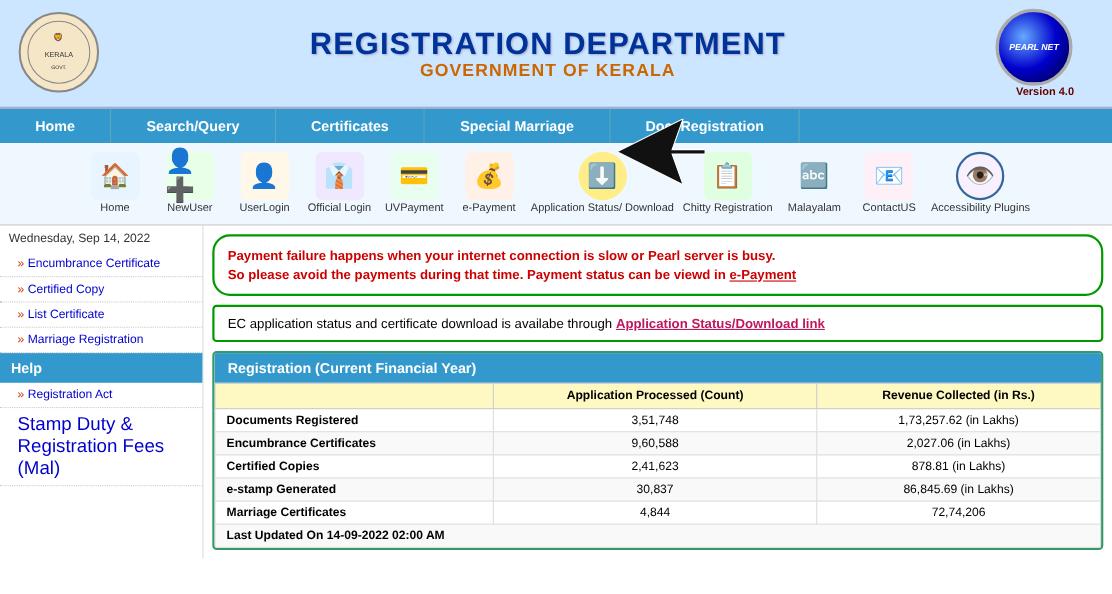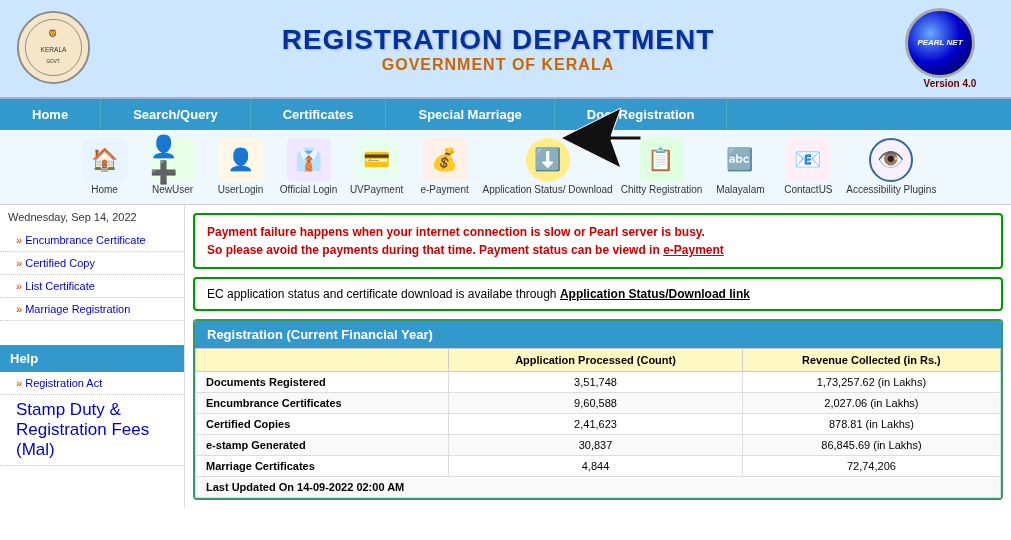--- a/index.html
+++ b/index.html
@@ -30,25 +30,25 @@
     
     .sidebar { width: 185px; min-width: 185px; padding: 0; border-right: 1px solid #ddd; }
     .date-label { padding: 6px 8px; font-size: 11px; color: #333; }
     .sidebar-section-title { background: #3399cc; color: white; font-weight: bold; padding: 6px 10px; font-size: 13px; margin-top: 4px; }
     .sidebar-link { display: block; padding: 5px 10px 5px 16px; color: #0000cc; text-decoration: none; border-bottom: 1px dotted #ccc; font-size: 11px; }
     .sidebar-link::before { content: "» "; color: #cc3300; }
     .sidebar-plain { padding: 5px 10px 5px 16px; font-size: 17px; color: #0000cc; border-bottom: 1px dotted #ccc; cursor: pointer; }
 
     
     .main-content { flex: 1; padding: 8px; }
-    .alert-box { border: 2px solid #009900; border-radius: 4px; padding: 8px 12px; margin-bottom: 8px; background: #fff; font-size: 12px; }
+    .alert-box { border: 2px solid #009900; border-radius: 16px; padding: 8px 12px; margin-bottom: 8px; background: #fff; font-size: 12px; }
     .alert-box p { color: #cc0000; font-weight: bold; line-height: 1.5; }
     .alert-box a { color: #cc0000; }
     .info-box { border: 2px solid #009900; border-radius: 4px; padding: 8px 12px; margin-bottom: 8px; background: #fff; font-size: 12px; }
-    .info-box a { color: #000000; font-weight: bold; text-decoration: underline; }
+    .info-box a { color: #be185d; font-weight: bold; text-decoration: underline; }
 
     
     .reg-table-wrapper { border: 2px solid #339966; border-radius: 4px; overflow: hidden; }
     .reg-table-title { background: #3399cc; color: white; font-weight: bold; padding: 6px 12px; font-size: 13px; }
     .reg-table { width: 100%; border-collapse: collapse; }
     .reg-table th { background: #fef9c3; padding: 5px 10px; text-align: center; font-size: 11px; border: 1px solid #ccc; font-weight: bold; }
     .reg-table td { padding: 4px 10px; border: 1px solid #ddd; font-size: 11px; }
     .reg-table td:first-child { font-weight: bold; }
     .reg-table td:not(:first-child) { text-align: center; }
     .reg-table tr:nth-child(even) { background: #f9f9f9; }
@@ -147,21 +147,21 @@
 <div class="content-wrapper">
 
   <div class="sidebar">
     <div class="date-label">Wednesday, Sep 14, 2022</div>
 
     <a href="#" class="sidebar-link">Encumbrance Certificate</a>
     <a href="#" class="sidebar-link">Certified Copy</a>
     <a href="#" class="sidebar-link">List Certificate</a>
     <a href="#" class="sidebar-link">Marriage Registration</a>
 
-    <div class="sidebar-section-title" style="margin-top:24px;">Help</div>
+    <div class="sidebar-section-title" style="margin-top:0;">Help</div>
     <a href="#" class="sidebar-link">Registration Act</a>
     <div class="sidebar-plain">Stamp Duty &amp; Registration Fees (Mal)</div>
   </div>
 
   <div class="main-content">
 
     <div class="alert-box">
       <p>
         Payment failure happens when your internet connection is slow or Pearl server is busy.<br>
         So please avoid the payments during that time. Payment status can be viewd in <a href="#">e-Payment</a>

